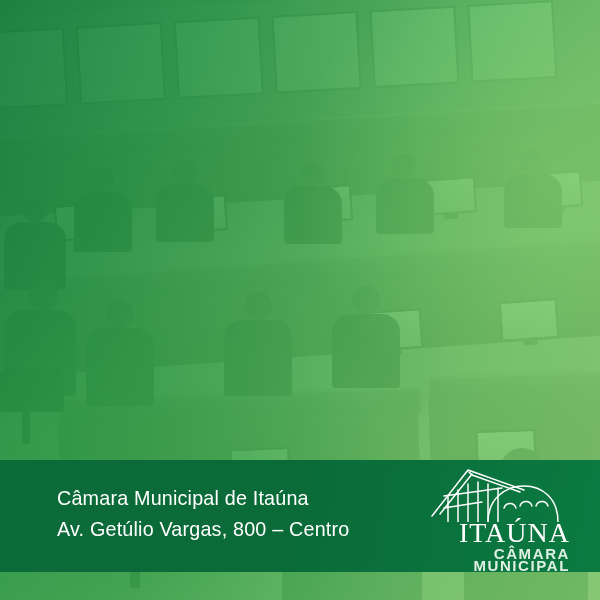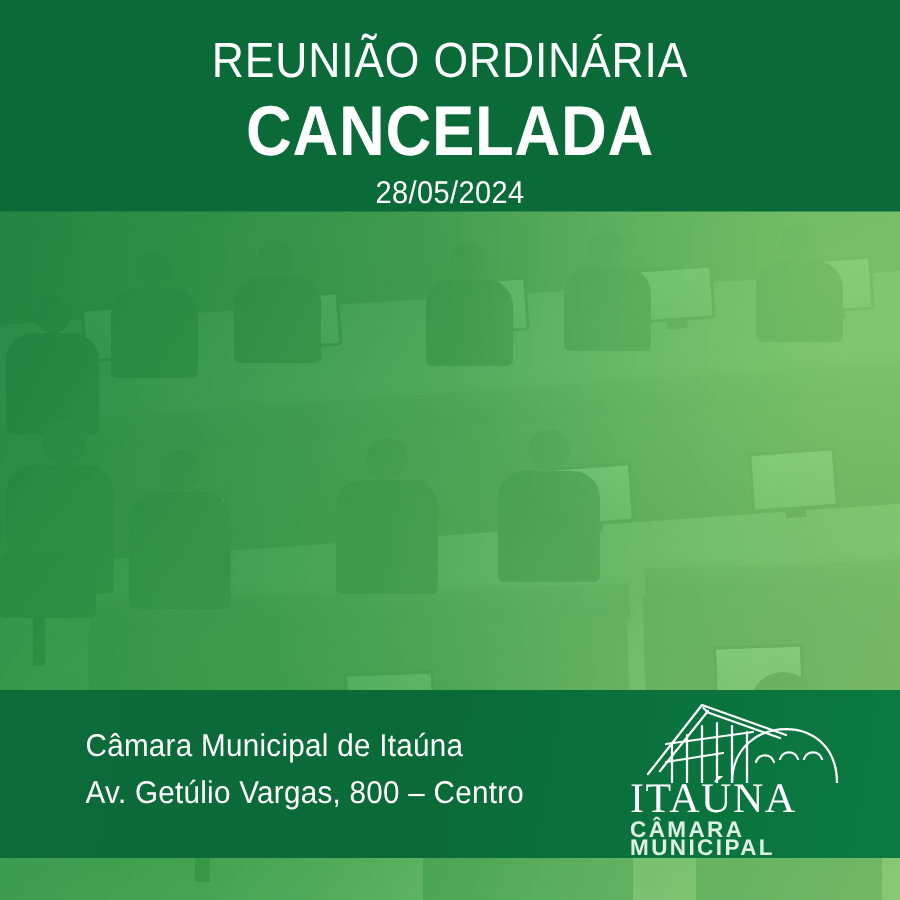--- a/index.html
+++ b/index.html
@@ -214,21 +214,21 @@
     right: 30px;
     top: 6px;
     width: 150px;
     height: 98px;
   }
   .logo-mark { position: absolute; left: 8px; top: 0; }
   .logo-word {
     position: absolute;
     left: 0; top: 52px;
     width: 150px;
-    text-align: left;
+    text-align: right;
   }
   .logo-name {
     display: block;
     font-family: "Liberation Serif", serif;
     font-size: 28px;
     line-height: 30px;
     font-weight: 400;
     letter-spacing: 1px;
     color: #ffffff;
   }
@@ -320,25 +320,20 @@
       <div class="chair" style="left:0px;  top:368px; width:64px; height:44px;"></div>
       <div class="chair-leg" style="left:22px; top:410px; width:8px; height:34px;"></div>
       <div class="chair" style="left:92px; top:496px; width:96px; height:52px;"></div>
       <div class="chair-leg" style="left:130px; top:546px; width:10px; height:42px;"></div>
     </div>
 
     <div class="photo-tint"></div>
     <div class="photo-tint2"></div>
   </div>
 
-  <div class="header-band">
-    <p class="title-top">REUNIÃO ORDINÁRIA</p>
-    <p class="title-main">CANCELADA</p>
-    <p class="title-date">28/05/2024</p>
-  </div>
 
 
   <div class="footer-band">
 
     <div class="footer-address">
       <span class="addr-line">Câmara Municipal de Itaúna</span>
       <span class="addr-line">Av. Getúlio Vargas, 800 – Centro</span>
     </div>
 
     <div class="footer-logo">

